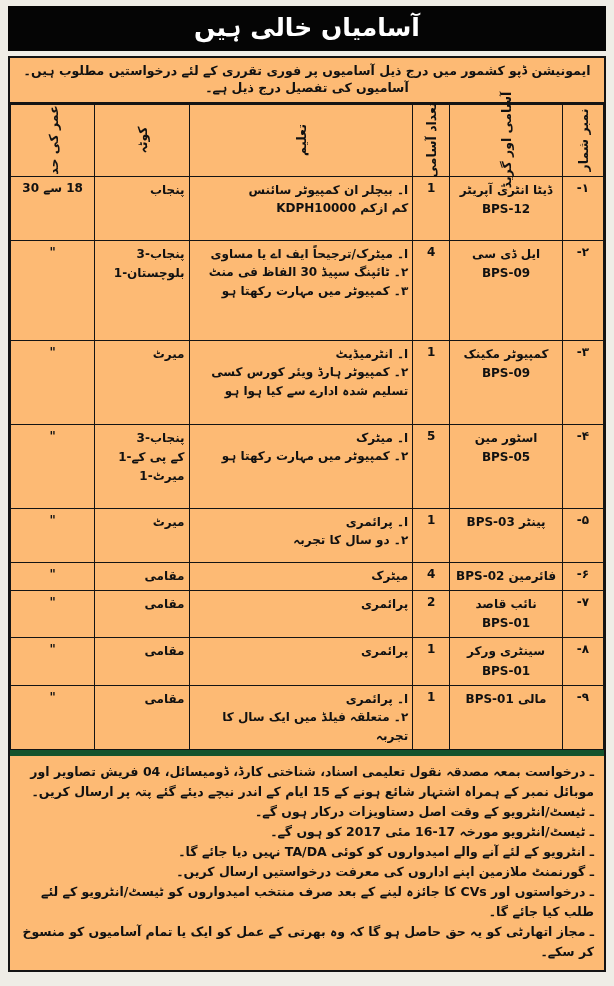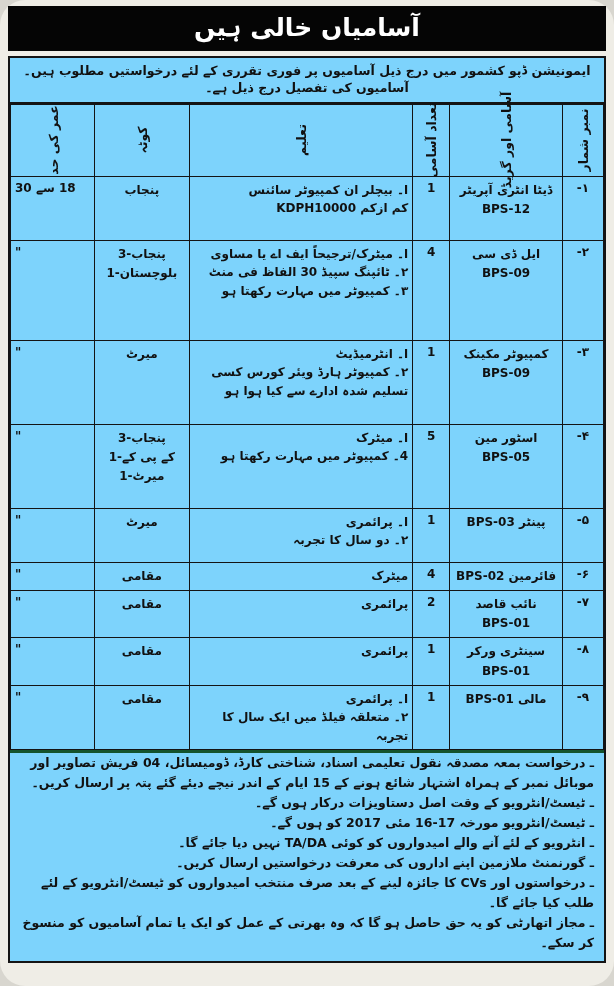--- a/index.html
+++ b/index.html
@@ -8,36 +8,35 @@
     background:#d8d6cf;
     font-family:"DejaVu Sans",sans-serif;
     color:#111;
   }
   .page{
     width:614px;height:986px;
     background:#efede6;
     box-sizing:border-box;
     padding:6px 8px;
     position:relative;
-    border-radius:25px;
   }
   
   .title-band{
     background:#050505;color:#fff;
     text-align:center;
     font-size:25px;font-weight:bold;
     padding:7px 0 9px 0;
     margin-bottom:5px;
     direction:rtl;
     letter-spacing:1px;
   }
   
   .ad-frame{
     border:2px solid #141414;
-    background:#7dd3fc;
+    background:#fdba74;
     direction:rtl;
   }
   .intro{
     border-bottom:2px solid #141414;
     text-align:center;
     font-size:12.5px;font-weight:bold;
     padding:5px 6px;
     line-height:1.35;
   }
   table{
@@ -69,35 +68,35 @@
   col.w-pos{width:110px;}
   col.w-count{width:36px;}
   col.w-edu{width:218px;}
   col.w-quota{width:92px;}
   col.w-age{width:82px;}
   .c-serial{text-align:center;font-weight:bold;}
   .c-pos{text-align:center;font-weight:bold;line-height:1.6;margin-left:20px;}
   .c-pos .grade{white-space:nowrap;}
   .c-count{text-align:center;font-weight:bold;}
   .c-edu{text-align:right;white-space:pre-line;font-weight:bold;line-height:1.55;}
-  .c-quota{text-align:center;white-space:pre-line;font-weight:bold;line-height:1.6;}
-  .c-age{text-align:left;font-weight:bold;}
+  .c-quota{white-space:pre-line;font-weight:bold;line-height:1.6;}
+  .c-age{text-align:center;font-weight:bold;}
   tr.r1 td{height:64px;}
   tr.r2 td{height:100px;}
   tr.r3 td{height:84px;}
   tr.r4 td{height:84px;}
   tr.r5 td{height:54px;}
   tr.r6 td{height:28px;}
   tr.r7 td{height:26px;}
   tr.r8 td{height:26px;}
   tr.r9 td{height:54px;}
   
   .notes{
-    padding:0 10px 8px 10px;
-    border-top:3px solid #14532d;
+    padding:6px 10px 8px 10px;
+    border-top:6px solid #14532d;
   }
   .notes ul{list-style:none;margin:0;padding:0;}
   .notes li{
     font-size:12.5px;font-weight:bold;
     line-height:1.6;
     text-align:right;
   }
   .notes li::before{content:"ـ ";font-weight:bold;}
 </style>
 </head>
@@ -172,21 +171,21 @@
           <td class="c-edu">ا۔ انٹرمیڈیٹ
 ۲۔ کمپیوٹر ہارڈ ویئر کورس کسی تسلیم شدہ ادارے سے کیا ہوا ہو</td>
           <td class="c-quota">میرٹ</td>
           <td class="c-age">"</td>
         </tr>
         <tr class="r4">
           <td class="c-serial">۴-</td>
           <td class="c-pos"><span>اسٹور مین</span> <span class="grade">BPS-05</span></td>
           <td class="c-count">5</td>
           <td class="c-edu">ا۔ میٹرک
-4۔ کمپیوٹر میں مہارت رکھتا ہو</td>
+۲۔ کمپیوٹر میں مہارت رکھتا ہو</td>
           <td class="c-quota">پنجاب-3
 کے پی کے-1
 میرٹ-1</td>
           <td class="c-age">"</td>
         </tr>
         <tr class="r5">
           <td class="c-serial">۵-</td>
           <td class="c-pos"><span>پینٹر</span> <span class="grade">BPS-03</span></td>
           <td class="c-count">1</td>
           <td class="c-edu">ا۔ پرائمری

